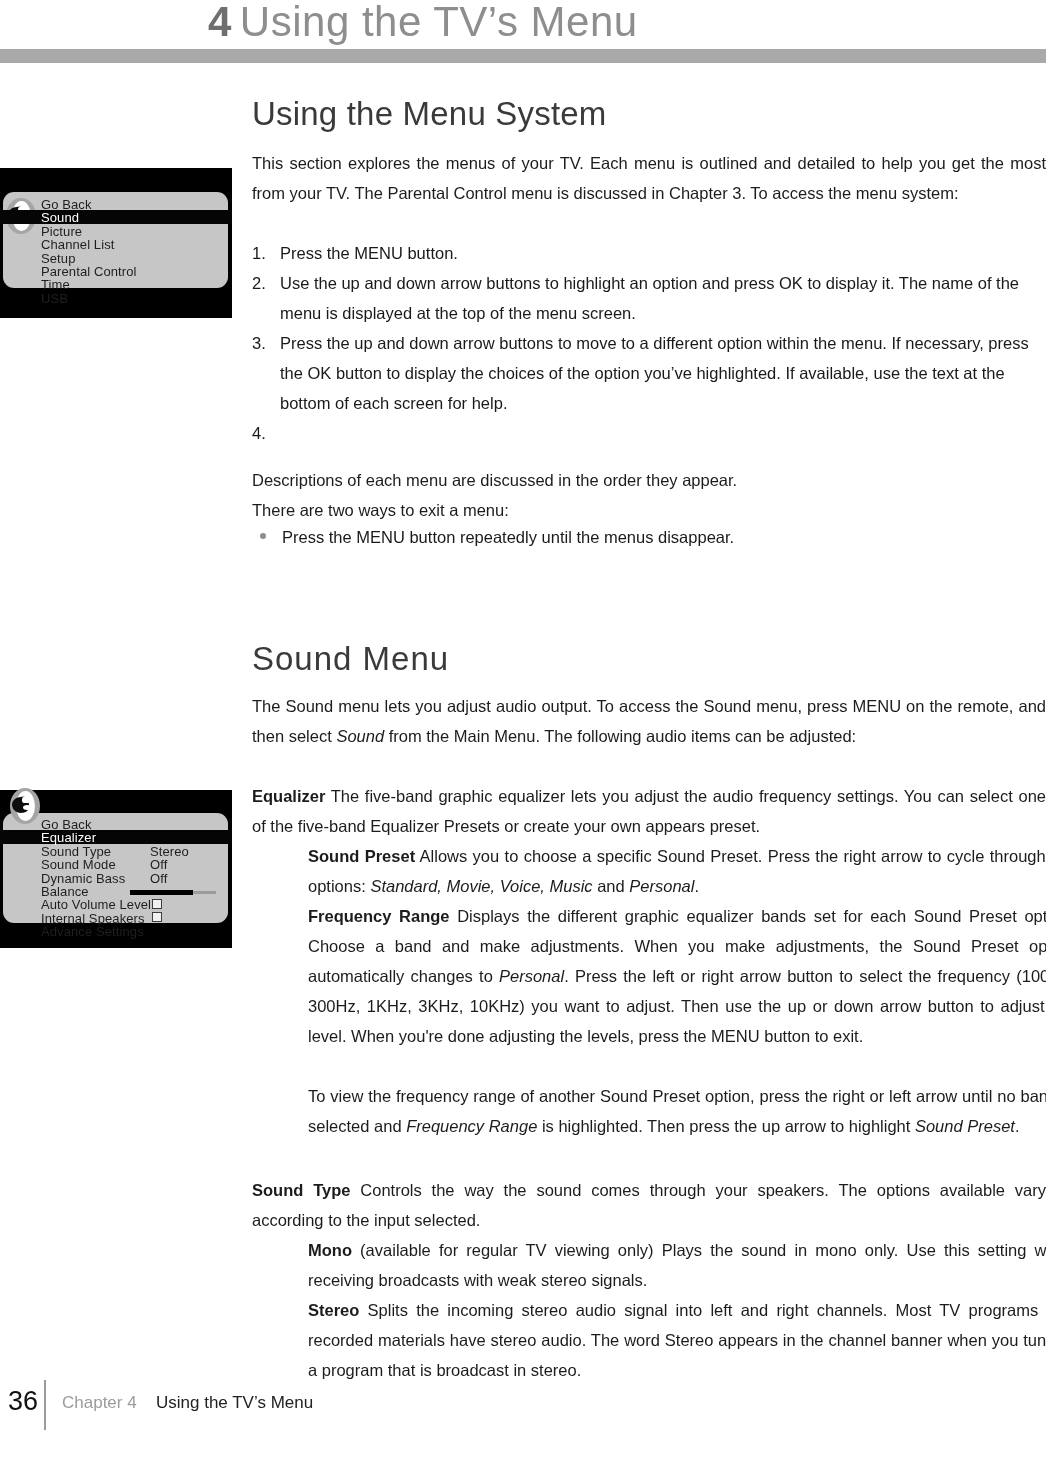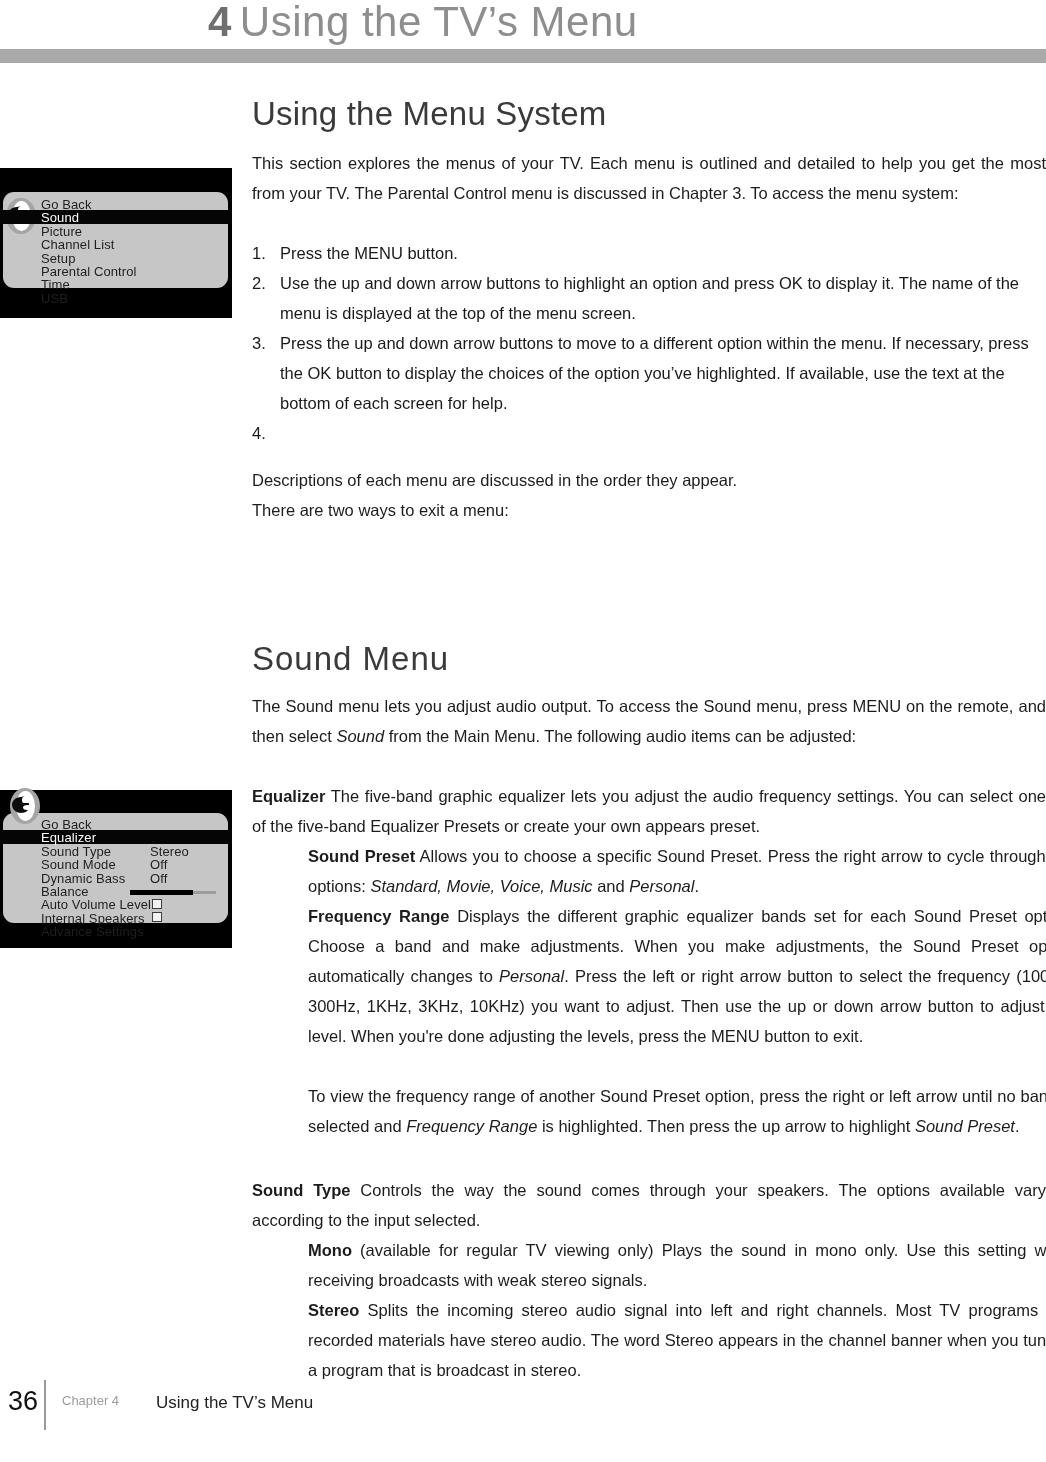--- a/index.html
+++ b/index.html
@@ -193,21 +193,21 @@
   .pagenum {
     position:absolute; left:8px; top:6px;
     font-size:27px; font-weight:400; color:#111;
   }
   .foot-div {
     position:absolute; left:44px; top:0px; width:1.6px; height:50px;
     background:#9a9a9a;
   }
   .foot-chapter {
     position:absolute; left:62px; top:13px;
-    font-size:13px; color:#9c9c9c;
+    font-size:17px; color:#9c9c9c;
   }
   .foot-title {
     position:absolute; left:156px; top:13px;
     font-size:17px; color:#222;
   }
 </style>
 </head>
 <body>
 
 <div class="chapter-head">
@@ -232,20 +232,21 @@
   </ul>
 </div>
 
 <div class="blk" style="top:465px;">
   <p class="body nojust">Descriptions of each menu are discussed in the order they appear.</p>
   <p class="body nojust">There are two ways to exit a menu:</p>
 </div>
 
 <div class="blk" style="top:522px;">
   <ul class="bullist">
+    <li><span class="dot"></span><span>Press the MENU button repeatedly until the menus disappear.</span></li>
   </ul>
 </div>
 
 <h1 class="sect" id="sect-sound-menu">Sound  Menu</h1>
 
 <div class="blk" style="top:691px;">
   <p class="body"><span>The Sound menu lets you adjust audio output. To access the Sound menu, press MENU on the remote, and then select </span><i class="it">Sound</i><span> from the Main Menu. The following audio items can be adjusted:</span></p>
 </div>
 
 <div class="blk" style="top:781px;">

